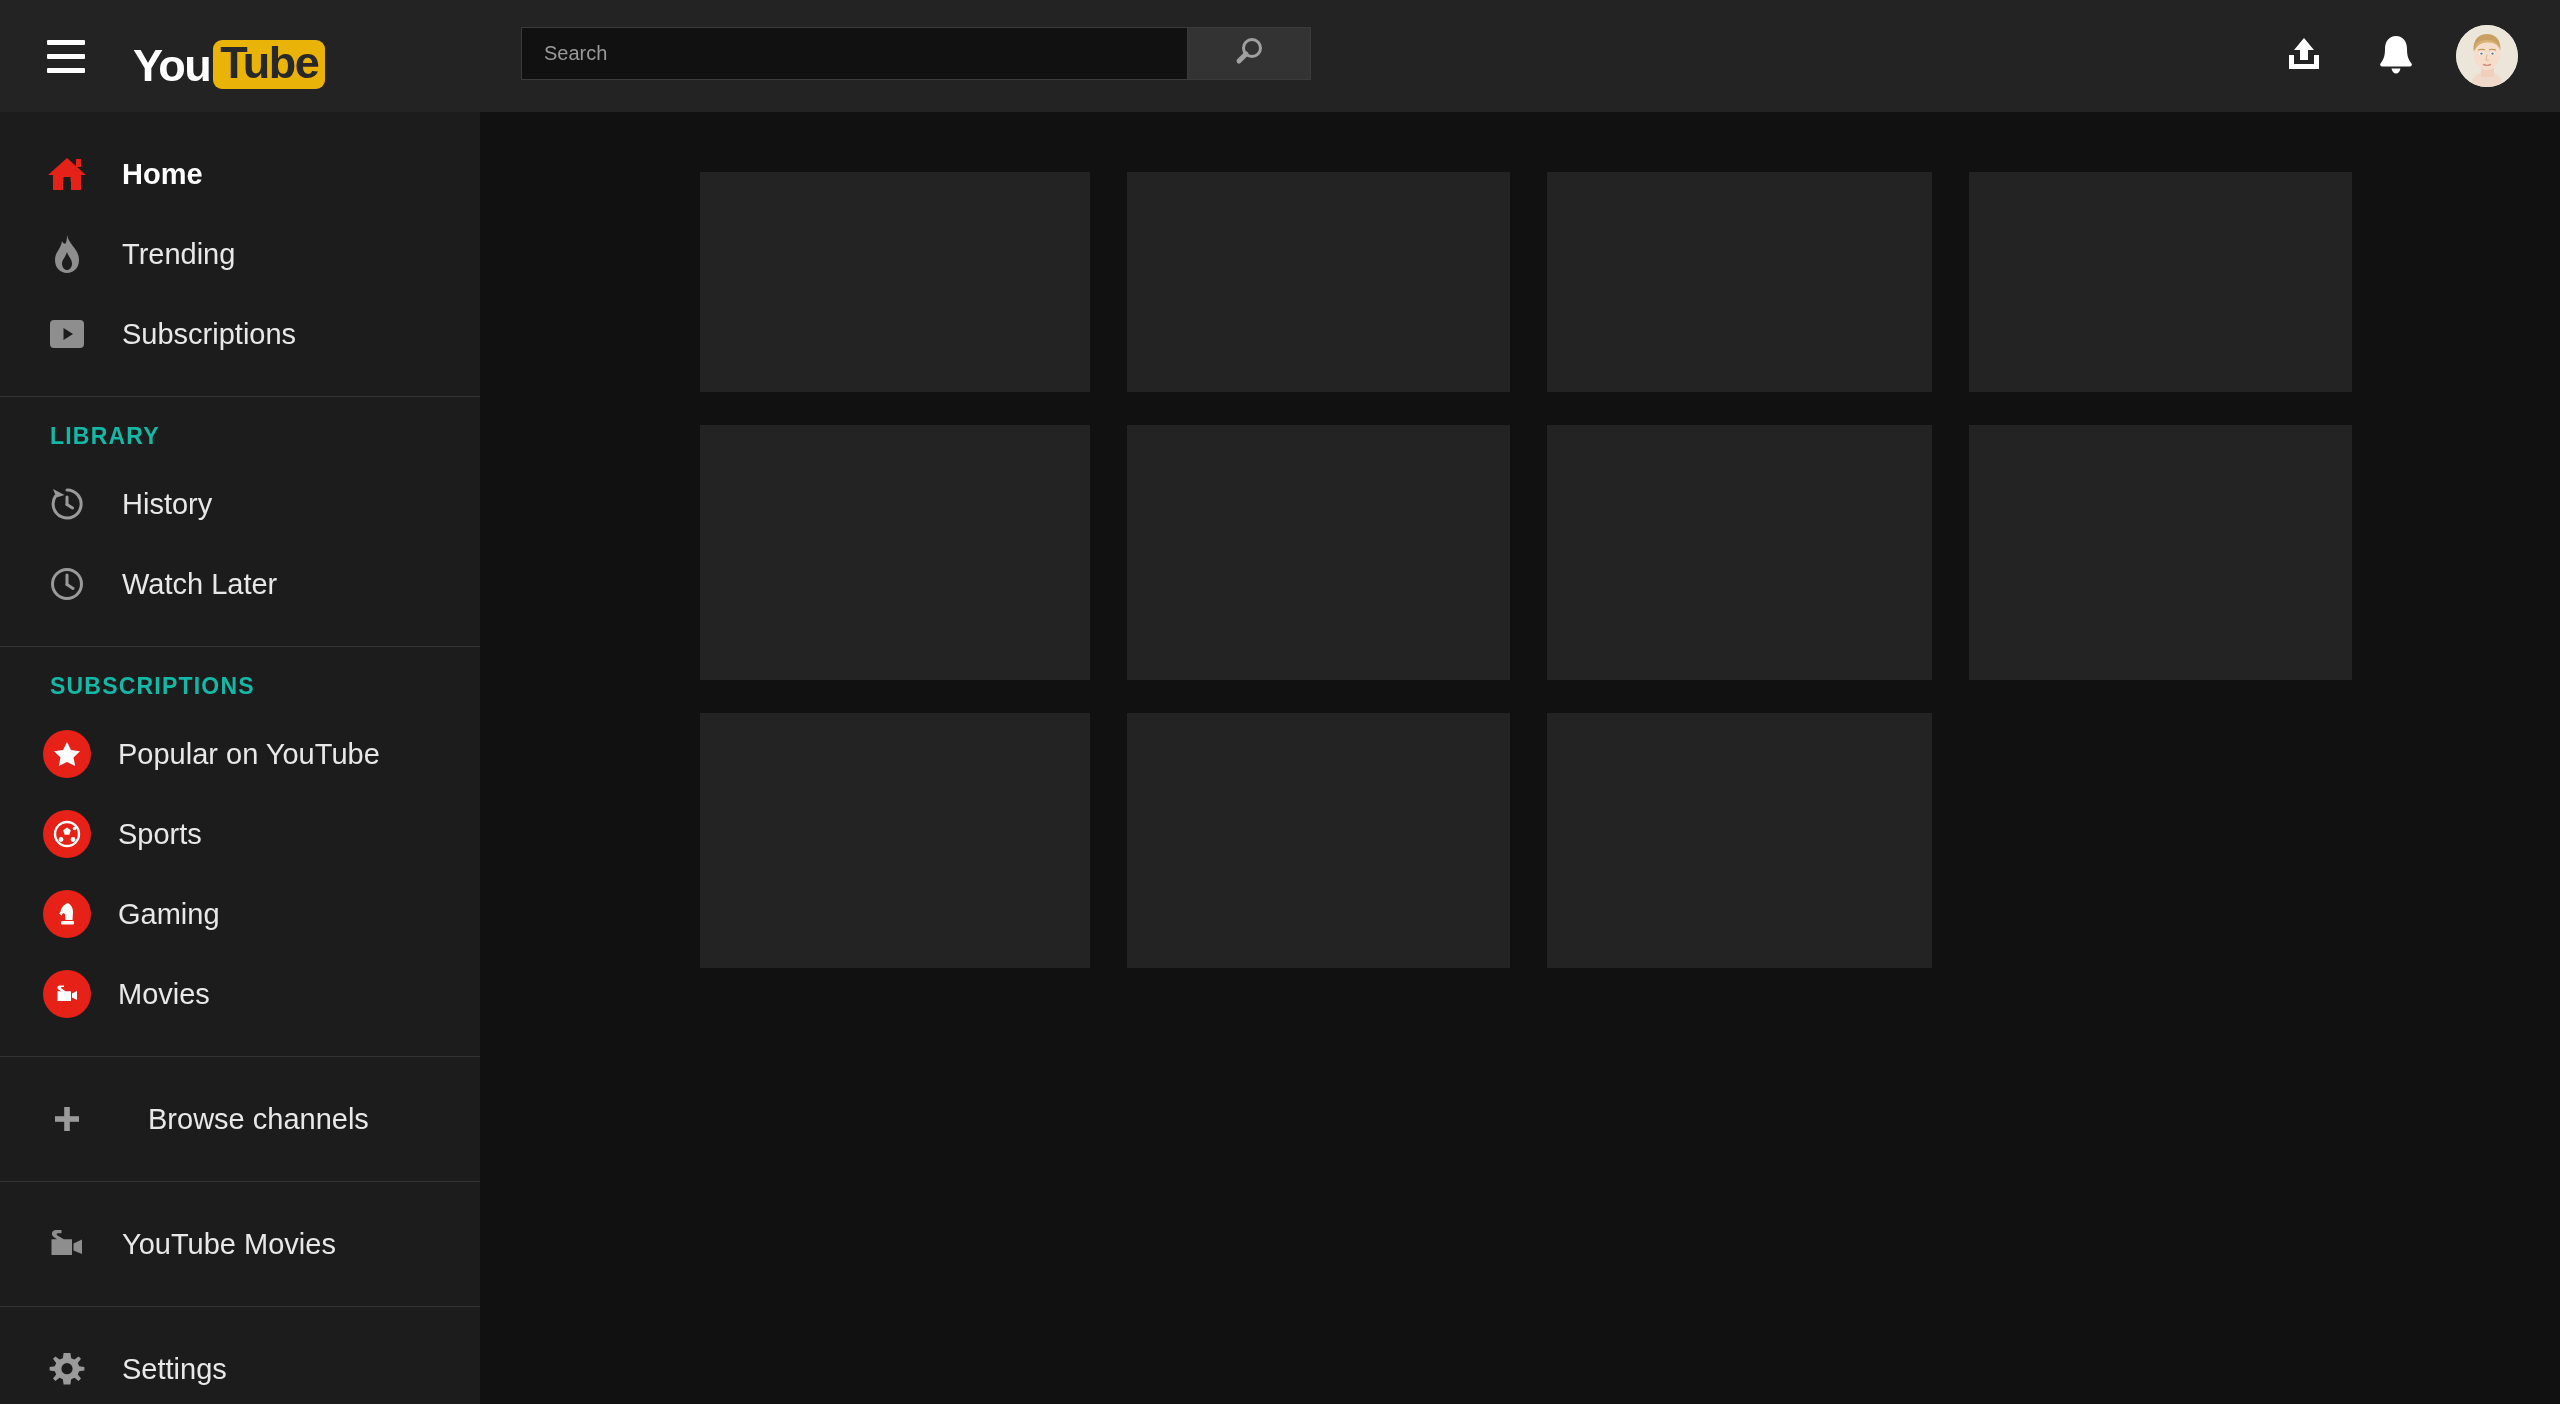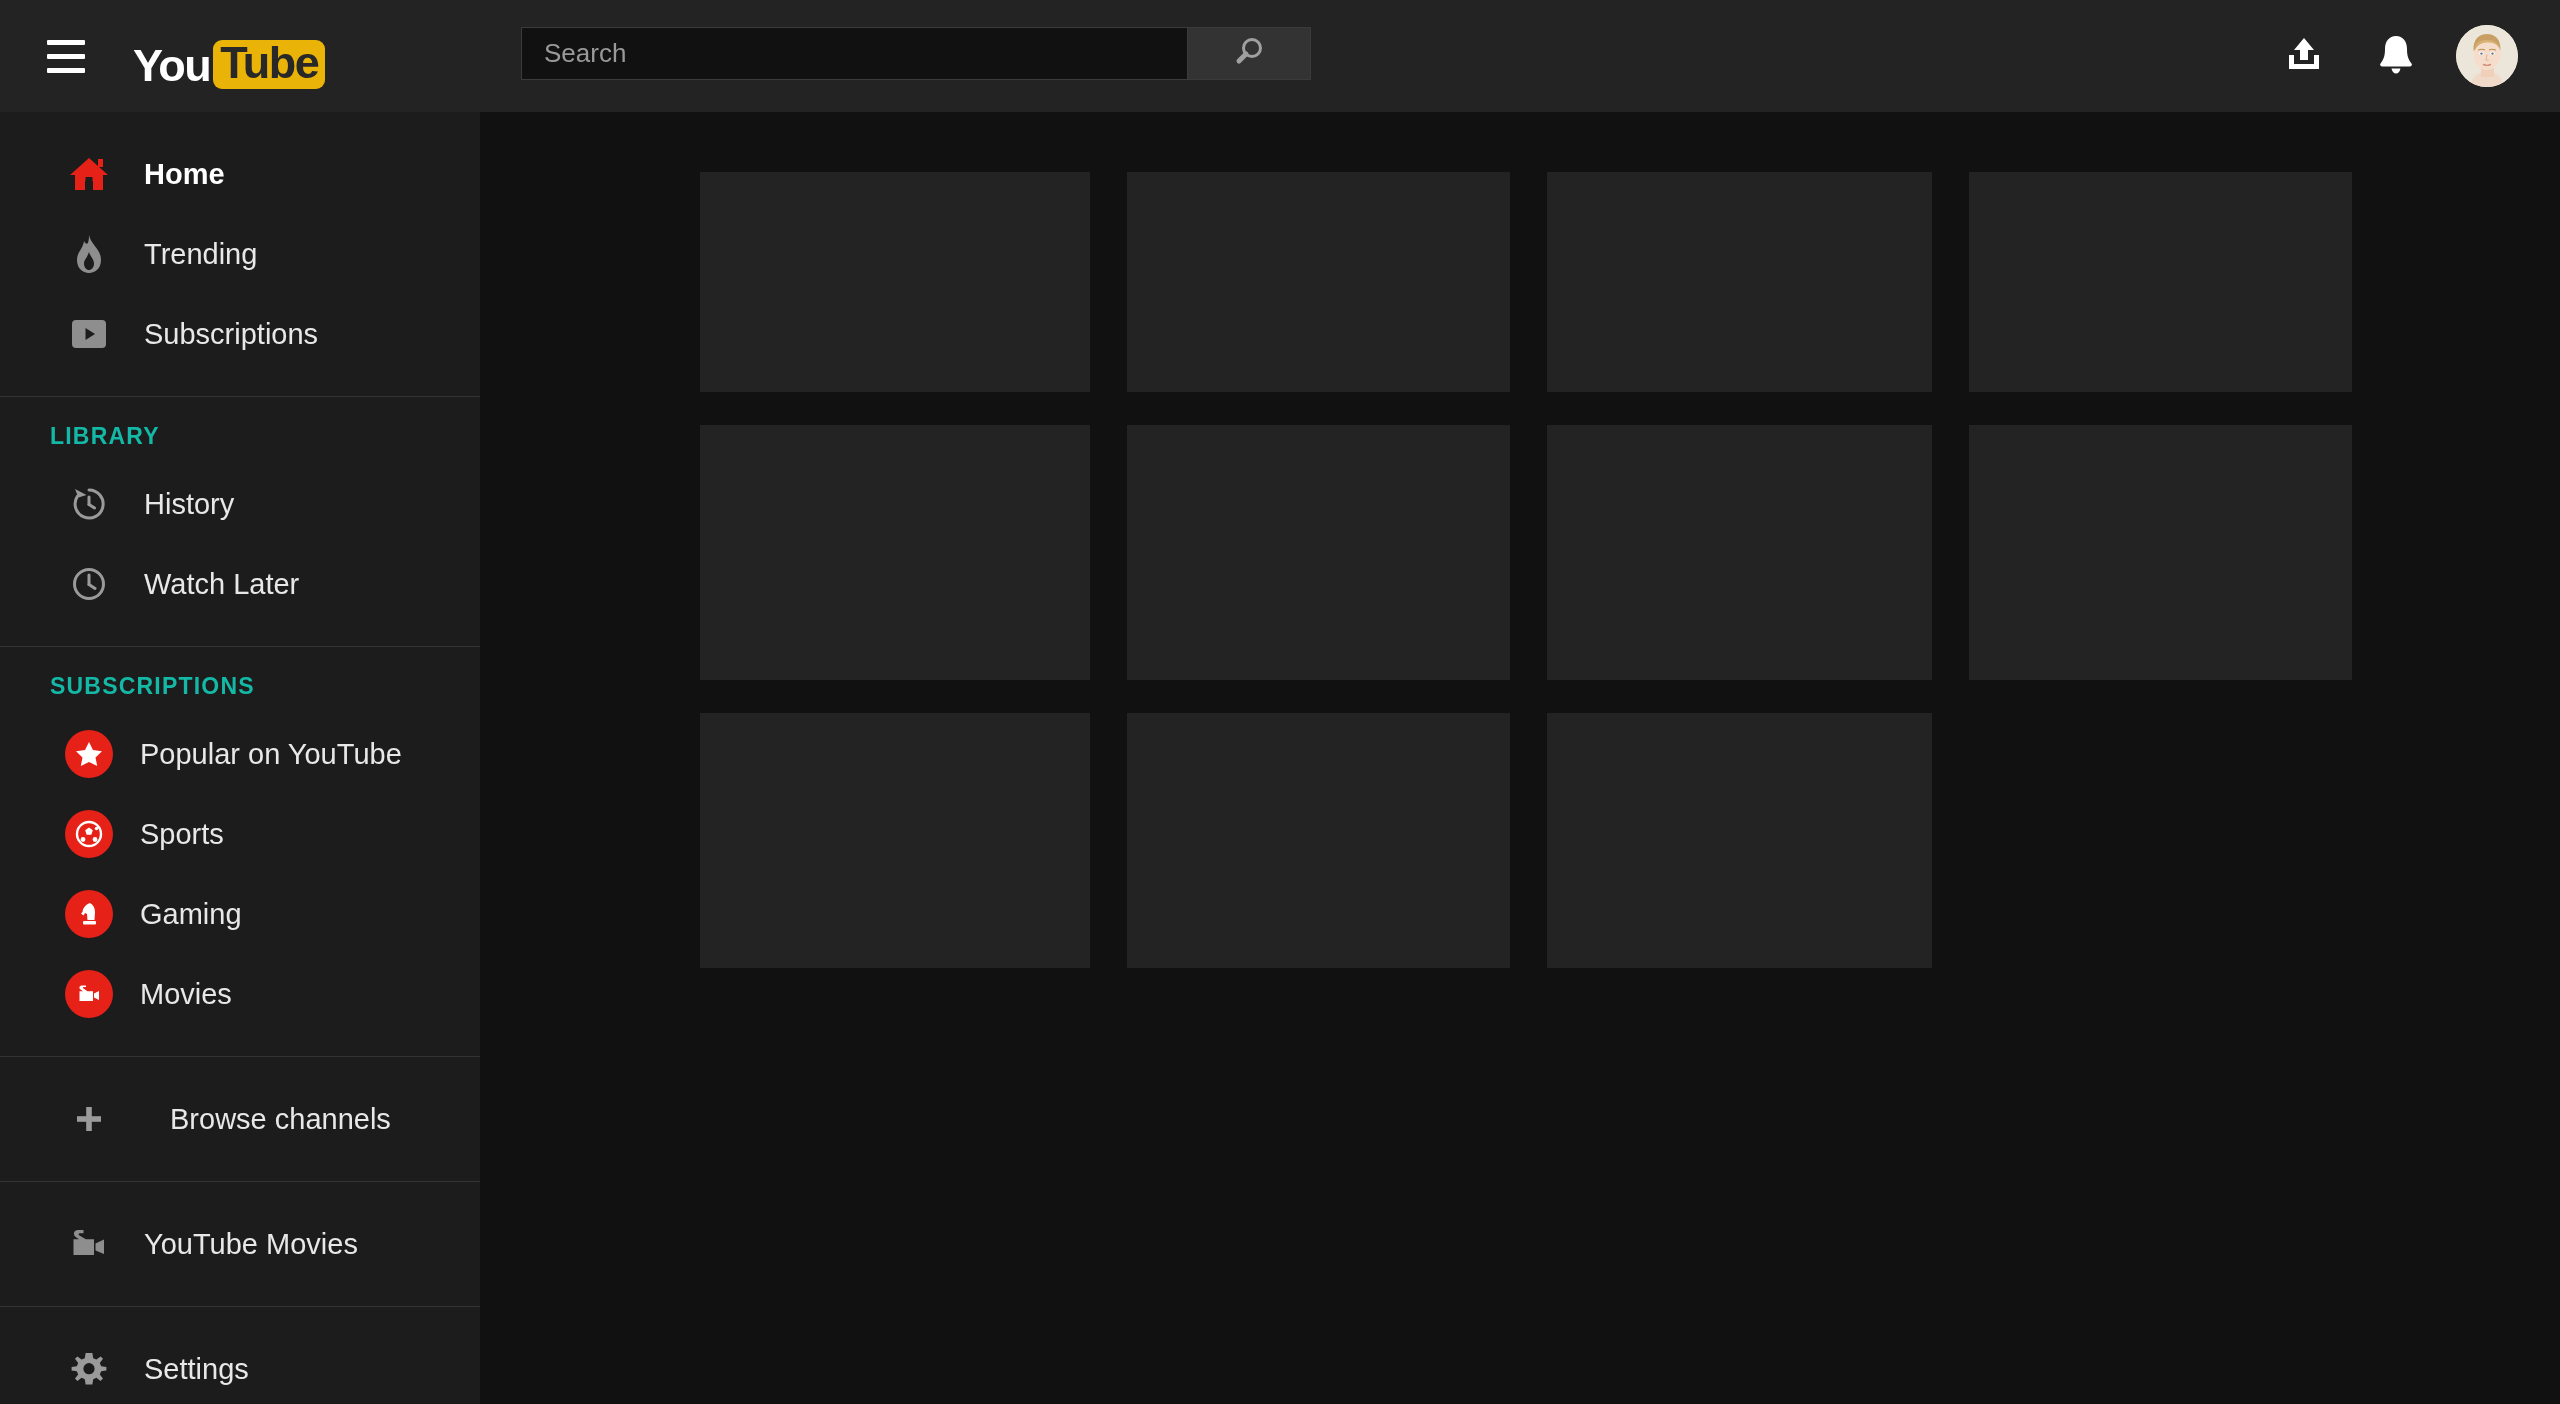--- a/index.html
+++ b/index.html
@@ -83,21 +83,21 @@
     height: 53px;
   }
   #search-input {
     width: 666px;
     height: 53px;
     background: #111111;
     border: 1px solid #3b3b3b;
     border-right: none;
     color: #dddddd;
     font-family: "Liberation Sans", sans-serif;
-    font-size: 26px;
+    font-size: 20px;
     padding: 0 22px;
     outline: none;
   }
   #search-input::placeholder { color: #999999; }
 
   #search-button {
     width: 124px;
     height: 53px;
     background: #333333;
     border: 1px solid #3b3b3b;
@@ -158,21 +158,21 @@
     color: #14b8a6;
     font-size: 23px;
     font-weight: bold;
     letter-spacing: 1.2px;
     padding: 4px 0 14px 50px;
   }
   .guide-item {
     display: flex;
     align-items: center;
     height: 80px;
-    padding-left: 60px;
+    padding-left: 38px;
     cursor: pointer;
     text-decoration: none;
   }
   .guide-item .gi-icon {
     width: 58px;
     min-width: 58px;
     display: flex;
     align-items: center;
     justify-content: center;
   }

